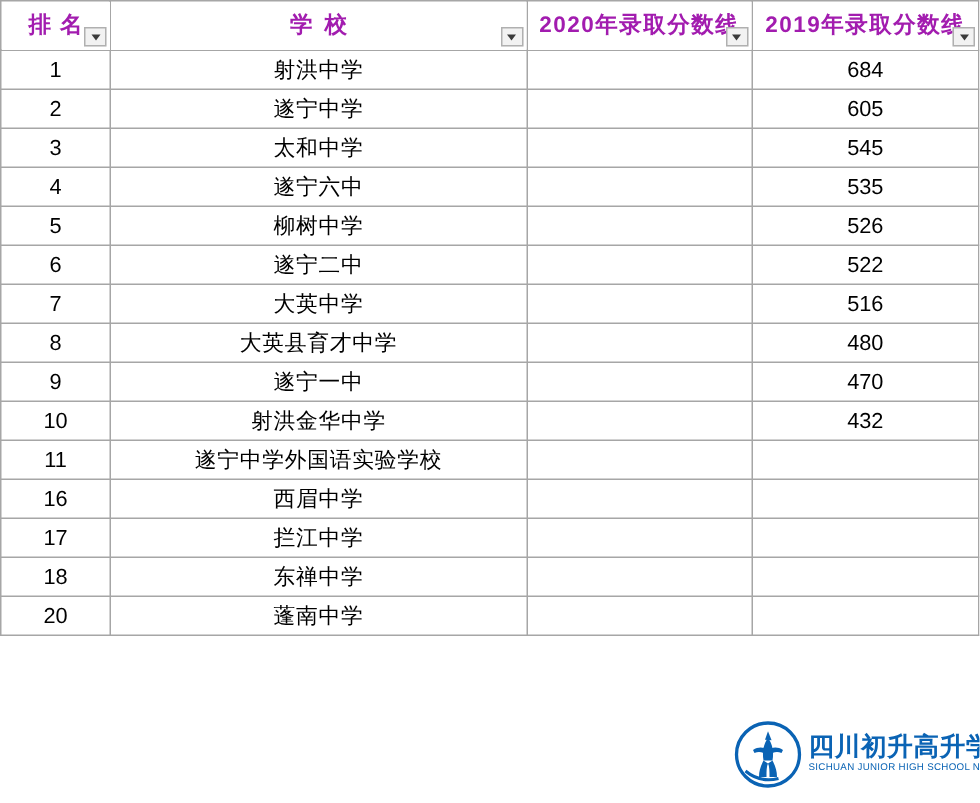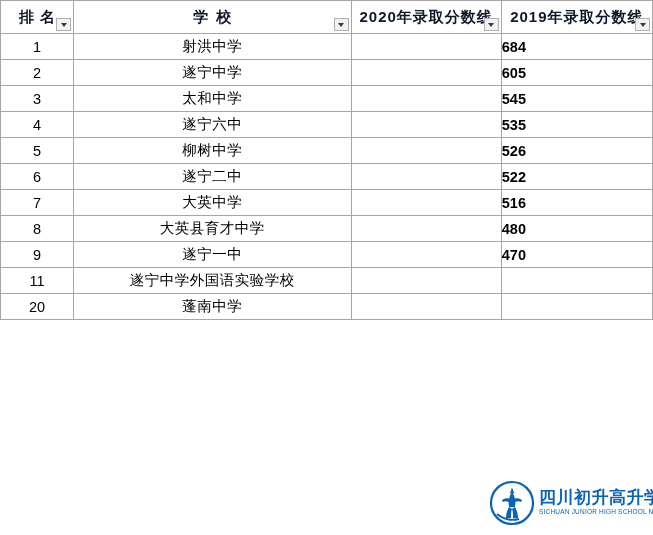--- a/index.html
+++ b/index.html
@@ -47,21 +47,21 @@
     display: flex;
     align-items: center;
     justify-content: center;
     height: 32px;
     position: relative;
     padding-right: 0;
   }
   .hdr-text {
     font-weight: bold;
     font-size: 15px;
-    color: #0f172a;
+    color: #a21caf;
     letter-spacing: 1px;
     text-align: center;
     line-height: 1.1;
   }
   .hdr-rank .hdr-text { letter-spacing: 6px; padding-left: 6px; }
   .hdr-school .hdr-text { letter-spacing: 8px; padding-left: 8px; text-align: right; }
 
   
   .filter-btn {
     position: absolute;
@@ -92,22 +92,21 @@
     color: #000000;
   }
   td.rank-cell {
     text-align: center;
   }
   td.school-cell {
     text-align: center;
     letter-spacing: 0.5px;
   }
   td.score-cell {
-    text-align: left;
-    font-weight: bold;
+    text-align: center;
   }
   td.empty-cell { }
 
   
   #watermark {
     position: absolute;
     left: 489px;
     top: 478px;
     width: 160px;
     height: 50px;
@@ -238,22 +237,46 @@
           <td class="score-cell empty-cell"></td>
           <td class="score-cell">480</td>
         </tr>
         <tr class="data-row">
           <td class="rank-cell">9</td>
           <td class="school-cell">遂宁一中</td>
           <td class="score-cell empty-cell"></td>
           <td class="score-cell">470</td>
         </tr>
         <tr class="data-row">
+          <td class="rank-cell">10</td>
+          <td class="school-cell">射洪金华中学</td>
+          <td class="score-cell empty-cell"></td>
+          <td class="score-cell">432</td>
+        </tr>
+        <tr class="data-row">
           <td class="rank-cell">11</td>
           <td class="school-cell">遂宁中学外国语实验学校</td>
+          <td class="score-cell empty-cell"></td>
+          <td class="score-cell"></td>
+        </tr>
+        <tr class="data-row">
+          <td class="rank-cell">16</td>
+          <td class="school-cell">西眉中学</td>
+          <td class="score-cell empty-cell"></td>
+          <td class="score-cell"></td>
+        </tr>
+        <tr class="data-row">
+          <td class="rank-cell">17</td>
+          <td class="school-cell">拦江中学</td>
+          <td class="score-cell empty-cell"></td>
+          <td class="score-cell"></td>
+        </tr>
+        <tr class="data-row">
+          <td class="rank-cell">18</td>
+          <td class="school-cell">东禅中学</td>
           <td class="score-cell empty-cell"></td>
           <td class="score-cell"></td>
         </tr>
         <tr class="data-row">
           <td class="rank-cell">20</td>
           <td class="school-cell">蓬南中学</td>
           <td class="score-cell empty-cell"></td>
           <td class="score-cell"></td>
         </tr>
       </tbody>

